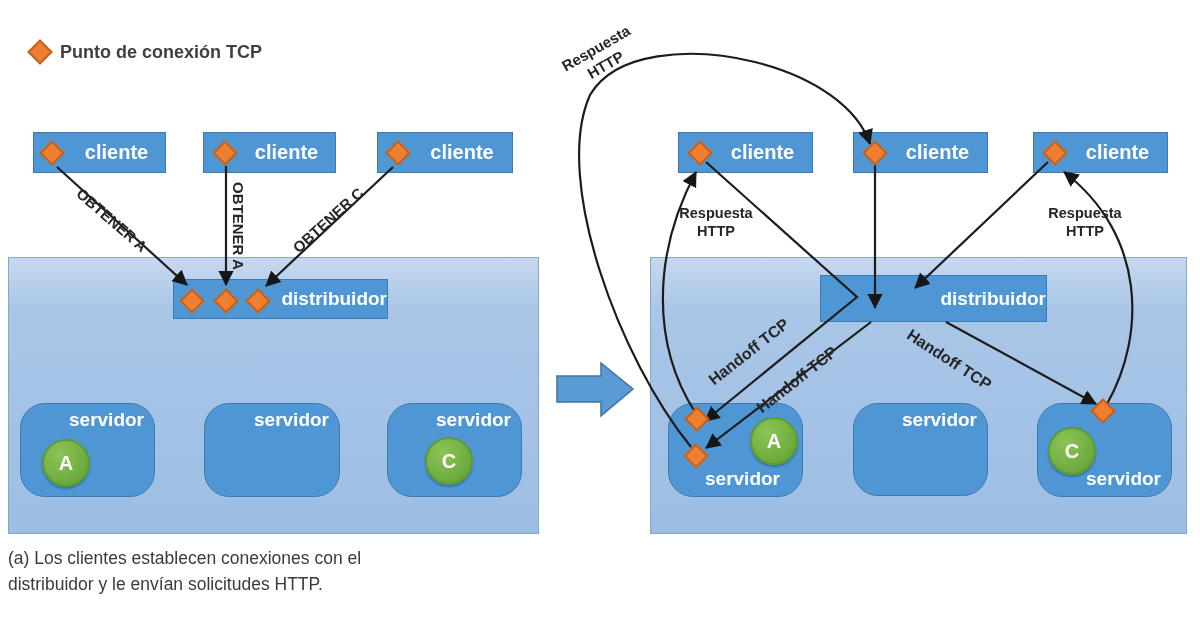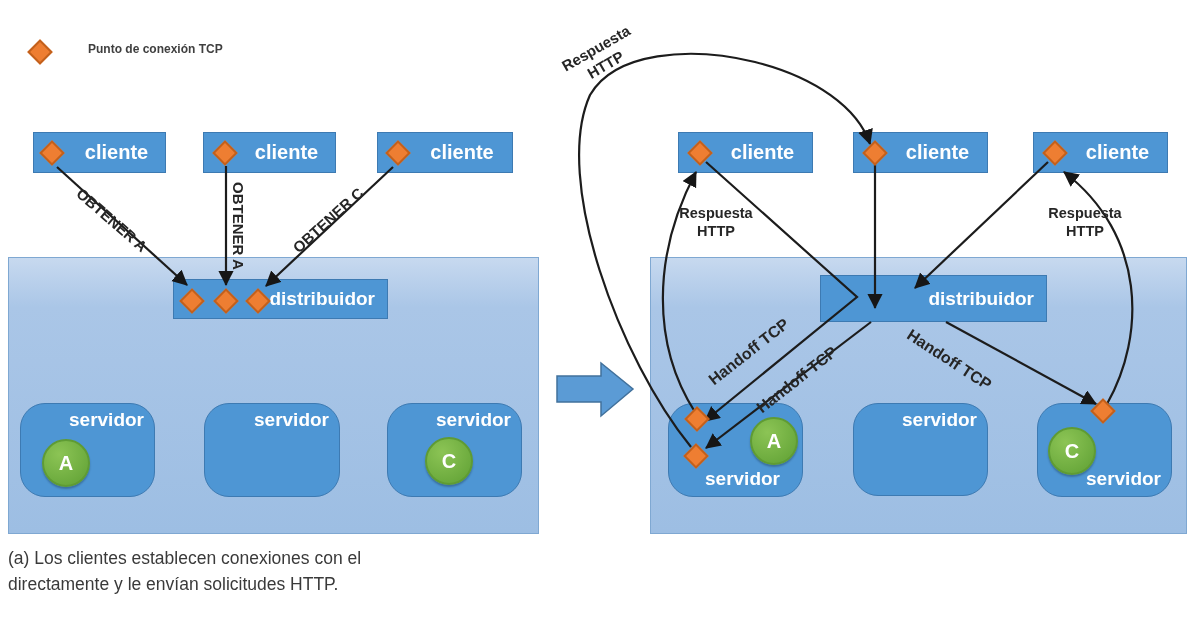--- a/index.html
+++ b/index.html
@@ -12,21 +12,21 @@
     position:absolute;z-index:1;
     background:linear-gradient(180deg,#c7d9ef 0%,#aac6e7 18%,#9dbee3 100%);
     border:1px solid #7fa8d2;
   }
   
   .node{
     position:absolute;z-index:2;background:#4e96d4;border:1px solid #3d7ab2;
     color:#ffffff;font-weight:700;display:flex;align-items:center;box-sizing:border-box;
   }
   .client{justify-content:center;font-size:20px;padding-left:34px;}
-  .distributor{justify-content:flex-end;font-size:19px;padding-right:12px;}
+  .distributor{justify-content:flex-end;font-size:19px;}
   .server{font-size:19px;border-radius:25px;}
   .server .srv-label{position:absolute;}
   .pos-tr{top:5px;right:10px;}
   .pos-br{bottom:6px;right:10px;}
   .pos-bc{bottom:6px;right:22px;}
   
   .diamond{
     position:absolute;z-index:4;width:14px;height:14px;background:#ee7e32;
     border:2px solid #c2601c;transform:translate(-50%,-50%) rotate(45deg);
   }
@@ -41,21 +41,21 @@
   
   .lbl{
     position:absolute;z-index:5;color:#262626;font-weight:600;white-space:nowrap;
     transform-origin:center;
   }
   .lbl.wrap{white-space:normal;text-align:center;line-height:1.25;}
   .caption{
     position:absolute;z-index:5;color:#3a3a3a;font-size:17.5px;line-height:1.5;
   }
   #legend-label{
-    position:absolute;z-index:5;color:#3f3f3f;font-size:12px;font-weight:600;margin-left:28px;
+    position:absolute;z-index:5;color:#3f3f3f;font-size:18px;font-weight:600;
   }
   svg.overlay{position:absolute;left:0;top:0;z-index:3;pointer-events:none;}
 </style>
 </head>
 <body>
 
 <div id="canvas">
 
   <div class="diamond" style="left:40px;top:52px;"></div>
   <div id="legend-label" style="left:60px;top:42px;">Punto de conexión TCP</div>
@@ -168,15 +168,15 @@
   <div class="lbl" style="left:238px;top:226px;font-size:15px;transform:translate(-50%,-50%) rotate(90deg);">OBTENER A</div>
   <div class="lbl" style="left:328px;top:220px;font-size:15px;transform:translate(-50%,-50%) rotate(-42deg);">OBTENER C</div>
 
   <div class="lbl wrap" style="left:601px;top:57px;width:92px;font-size:15px;transform:translate(-50%,-50%) rotate(-30deg);">Respuesta HTTP</div>
   <div class="lbl wrap" style="left:716px;top:222px;width:86px;font-size:14.5px;transform:translate(-50%,-50%);">Respuesta HTTP</div>
   <div class="lbl wrap" style="left:1085px;top:222px;width:86px;font-size:14.5px;transform:translate(-50%,-50%);">Respuesta HTTP</div>
   <div class="lbl" style="left:749px;top:352px;font-size:16px;transform:translate(-50%,-50%) rotate(-38deg);">Handoff TCP</div>
   <div class="lbl" style="left:797px;top:380px;font-size:16px;transform:translate(-50%,-50%) rotate(-38deg);">Handoff TCP</div>
   <div class="lbl" style="left:949px;top:360px;font-size:16px;transform:translate(-50%,-50%) rotate(33deg);">Handoff TCP</div>
 
-  <div class="caption" style="left:8px;top:545px;width:410px;">(a) Los clientes establecen conexiones con el directamente y le envían solicitudes HTTP.</div>
+  <div class="caption" style="left:8px;top:545px;width:410px;">(a) Los clientes establecen conexiones con el distribuidor y le envían solicitudes HTTP.</div>
 
 </div>
 
 </body></html>

